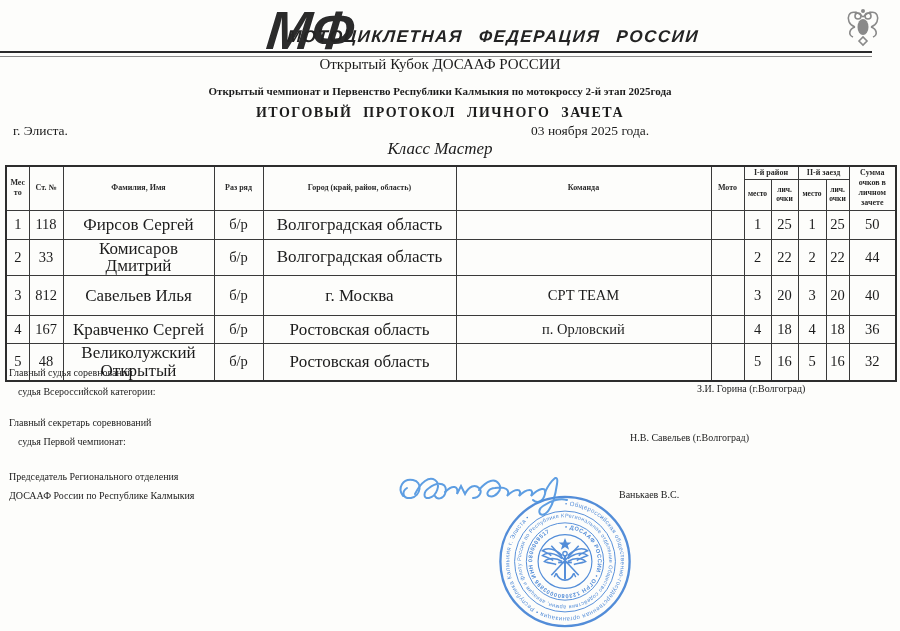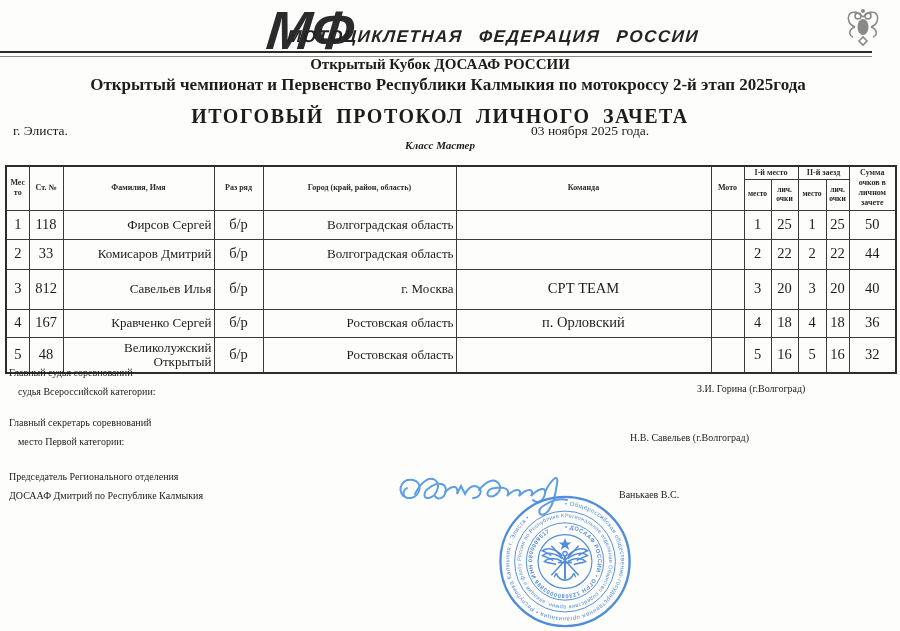--- a/index.html
+++ b/index.html
@@ -20,45 +20,45 @@
     font-weight:bold;font-style:italic;
     font-size:17px;letter-spacing:1.5px;word-spacing:10px;
     color:#232323;transform:skewX(-4deg);
     white-space:nowrap;
   }
   .header-rule{
     position:absolute;left:0;top:51px;width:872px;height:3px;
     border-top:2px solid #2a2a2a;border-bottom:1px solid #8a8a8a;
   }
   .center-line{position:absolute;left:0;width:880px;text-align:center;}
-  .cup-line{top:56px;font-size:15px;font-weight:bold;}
-  .champ-line{top:75px;font-size:17px;font-weight:bold;margin-left:8px;}
-  .doc-title{top:105px;font-size:20px;font-weight:bold;letter-spacing:1.5px;word-spacing:6px;}
+  .cup-line{top:56px;font-size:15px;font-weight:normal;}
+  .champ-line{top:85px;font-size:11px;font-weight:bold;}
+  .doc-title{top:105px;font-size:14px;font-weight:bold;letter-spacing:1.5px;word-spacing:6px;}
   .city-line{position:absolute;left:13px;top:123px;font-size:13.5px;}
   .date-line{position:absolute;left:531px;top:123px;font-size:13.5px;}
-  .class-line{top:139px;font-size:11px;font-weight:bold;font-style:italic;}
+  .class-line{top:139px;font-size:17px;font-weight:normal;font-style:italic;}
 
   
   table.protocol{
     position:absolute;left:5px;top:165px;width:890px;
     border-collapse:collapse;table-layout:fixed;
   }
   table.protocol th, table.protocol td{
     border:1px solid #3a3a3a;
     padding:0 2px;overflow:hidden;
   }
   table.protocol{border:2px solid #2d2d2d;}
   th.h{
     font-size:8px;font-weight:bold;text-align:center;
     line-height:1.25;vertical-align:middle;color:#2a2a2a;
   }
   th.h-sub{font-size:7.5px;font-weight:bold;text-align:center;line-height:1.15;vertical-align:middle;}
   th.h-break{word-break:break-all;}
   td.c{font-size:14.5px;text-align:center;vertical-align:middle;line-height:1.05;}
-  td.l{font-size:13px;text-align:right;vertical-align:middle;padding-left:5px;line-height:1.05;}
+  td.l{font-size:17px;text-align:center;vertical-align:middle;padding-left:5px;line-height:1.05;}
   tr.hdr1{height:13px;}
   tr.hdr2{height:31px;}
 
   
   .sig-role{position:absolute;font-size:10px;white-space:nowrap;}
   .sig-name{position:absolute;font-size:10px;white-space:nowrap;}
 
   
   #stamp-svg{position:absolute;left:494px;top:492px;opacity:.88;}
   #autograph-svg{position:absolute;left:395px;top:462px;z-index:5;opacity:.9;}
@@ -144,21 +144,21 @@
   </colgroup>
   <tbody>
       <tr class="hdr1">
     <th class="h h-break" rowspan="2">Место</th>
     <th class="h" rowspan="2">Ст. №</th>
     <th class="h" rowspan="2">Фамилия, Имя</th>
     <th class="h" rowspan="2">Раз ряд</th>
     <th class="h" rowspan="2">Город (край, район, область)</th>
     <th class="h" rowspan="2">Команда</th>
     <th class="h" rowspan="2">Мото</th>
-    <th class="h" colspan="2">I-й место</th>
+    <th class="h" colspan="2">I-й район</th>
     <th class="h" colspan="2">II-й заезд</th>
     <th class="h" rowspan="2">Сумма очков в личном зачете</th>
   </tr>
   <tr class="hdr2">
     <th class="h-sub">место</th>
     <th class="h-sub">лич. очки</th>
     <th class="h-sub">место</th>
     <th class="h-sub">лич. очки</th>
   </tr>
 
@@ -234,25 +234,25 @@
   </tr>
 </tbody>
   </table>
 
 <div>
   <div class="sig-role" style="left:9px;top:367px">Главный судья соревнований</div>
   <div class="sig-role" style="left:18px;top:386px">судья Всероссийской категории:</div>
   <div class="sig-name" style="left:697px;top:383px">З.И. Горина (г.Волгоград)</div>
 
   <div class="sig-role" style="left:9px;top:417px">Главный секретарь соревнований</div>
-  <div class="sig-role" style="left:18px;top:436px">место Первой категории:</div>
+  <div class="sig-role" style="left:18px;top:436px">судья Первой чемпионат:</div>
   <div class="sig-name" style="left:630px;top:432px">Н.В. Савельев (г.Волгоград)</div>
 
   <div class="sig-role" style="left:9px;top:471px">Председатель Регионального отделения</div>
-  <div class="sig-role" style="left:9px;top:490px">ДОСААФ Дмитрий по Республике Калмыкия</div>
+  <div class="sig-role" style="left:9px;top:490px">ДОСААФ России по Республике Калмыкия</div>
   <div class="sig-name" style="left:619px;top:489px">Ванькаев В.С.</div>
 </div>
 
 <svg id="autograph-svg" width="190" height="60" viewBox="0 0 190 60">
   <g fill="none" stroke="#4d94e0" stroke-width="2" stroke-linecap="round">
     <path d="M8 34 C2 26 8 16 18 18 C28 20 26 34 16 36 C8 37 6 30 12 26"></path>
     <path d="M20 32 C26 20 34 14 40 18 C46 22 42 34 34 36 C28 37 28 30 34 26 C44 18 54 22 50 32 C48 37 42 38 40 34"></path>
     <path d="M50 30 C58 22 64 24 62 32 L66 24 L70 32 C74 24 80 22 84 26 C88 30 84 36 78 36"></path>
     <path d="M84 28 C92 18 100 16 104 22 C108 28 100 36 94 34 C90 32 94 26 100 26 C110 24 116 28 112 34 C120 26 128 26 124 34 C132 26 140 26 136 34 C144 26 152 24 150 32 C148 40 142 42 138 38"></path>
     <path d="M150 30 C156 18 164 10 162 22 C160 36 156 48 150 52 C144 55 142 48 148 44 C156 38 166 36 172 38"></path>

